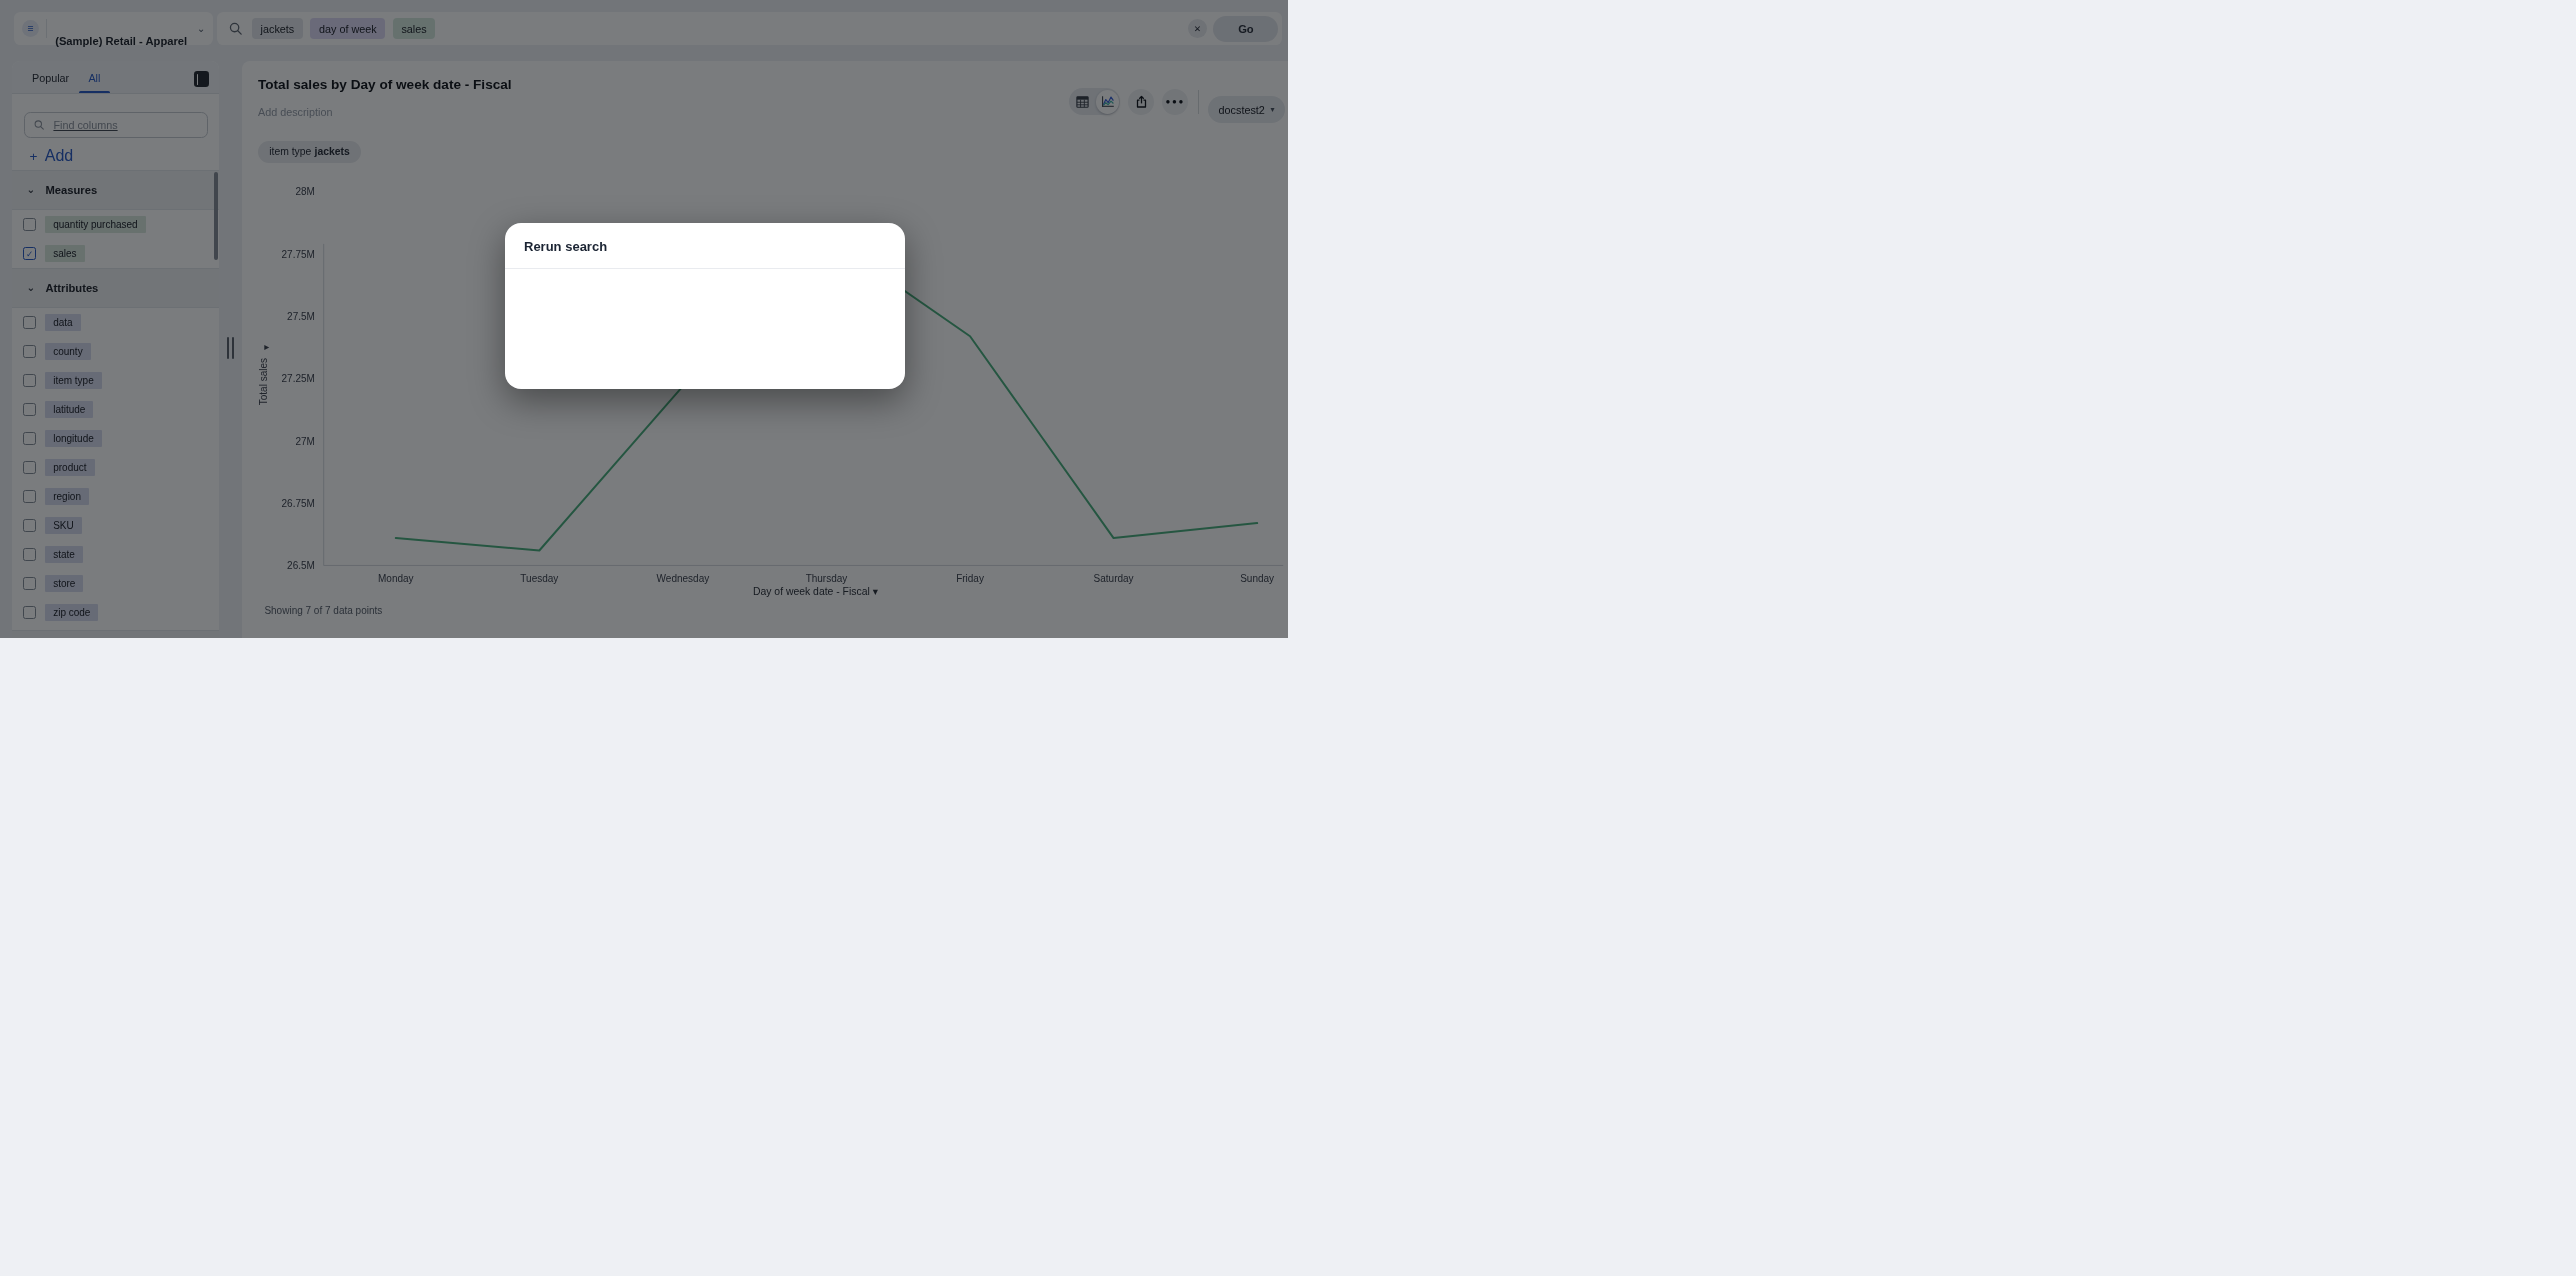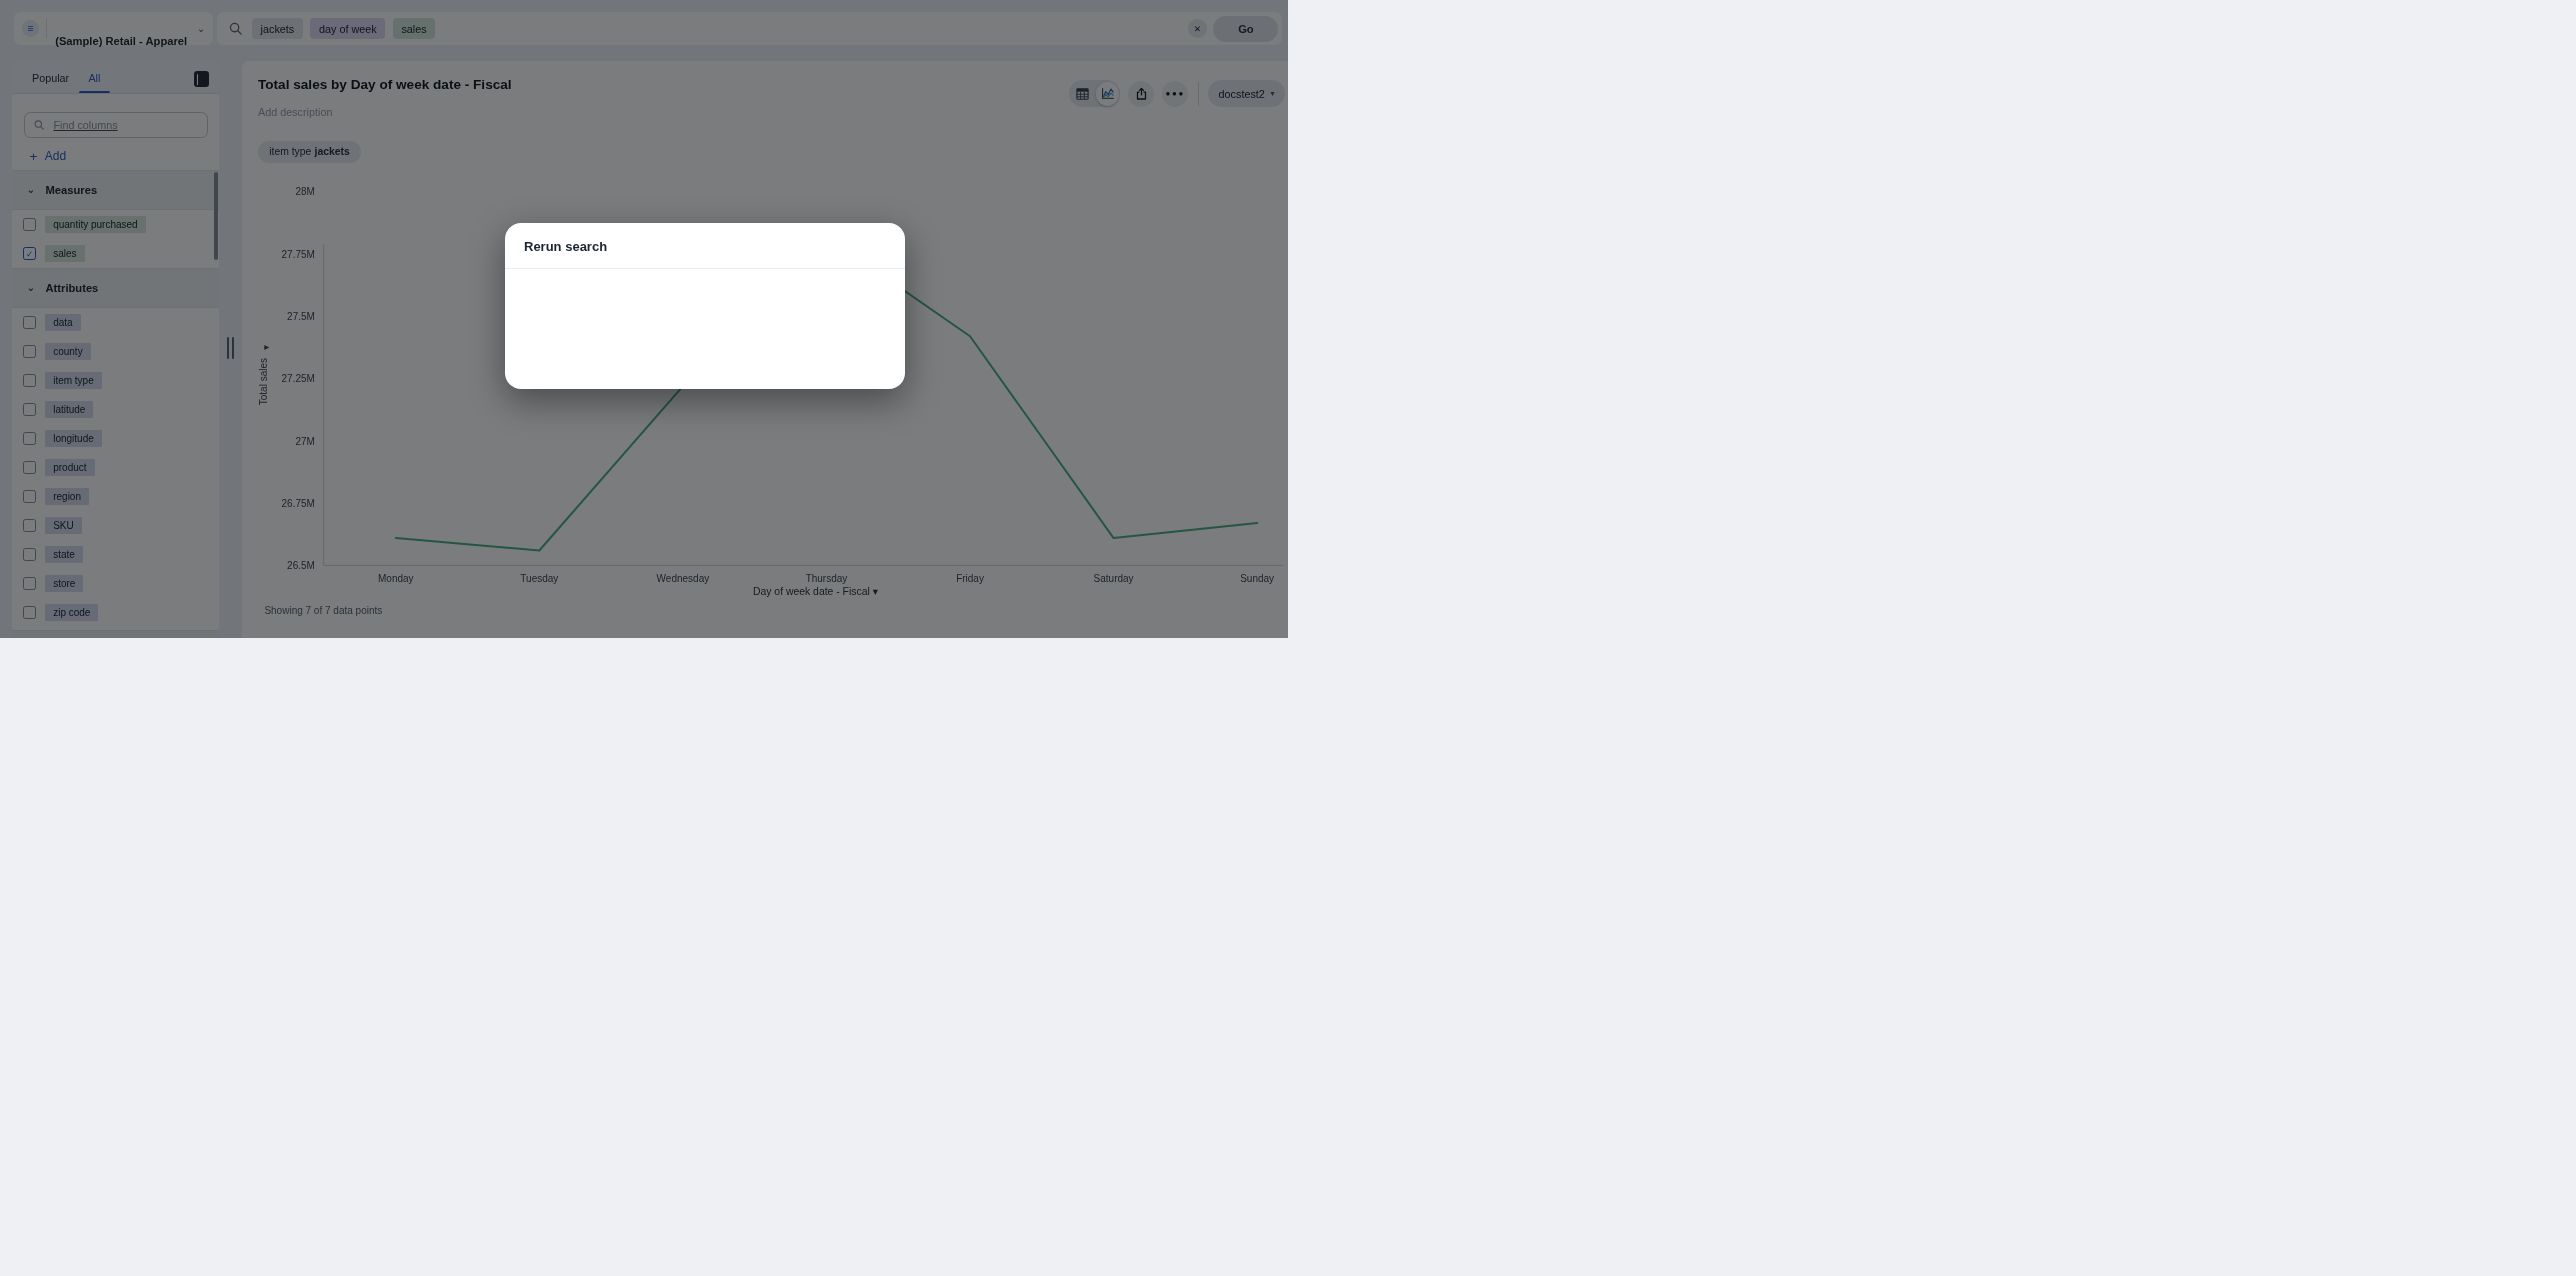--- a/index.html
+++ b/index.html
@@ -29,21 +29,21 @@
   .tab{font-size:10.8px;color:#2a2f3a;padding:0 9.6px 8.8px 9.6px;position:relative;cursor:pointer;}
   .tab.active{color:#2c5cc5;}
   .tab.active::after{content:"";position:absolute;left:0;right:0;bottom:0;height:2.4px;background:#2c5cc5;border-radius:1.6px 1.6px 0 0;}
   .panel-icon{margin-left:auto;margin-bottom:5.6px;width:15px;height:16px;background:#272c33;border-radius:3.2px;position:relative;cursor:pointer;}
   .panel-icon::after{content:"";position:absolute;left:3.2px;top:2.4px;bottom:2.4px;width:1.6px;background:#fff;border-radius:0.8px;}
   .find{margin:17.6px 11.2px 0 12px;height:26.4px;border:0.8px solid #c6cad1;border-radius:6.4px;display:flex;align-items:center;gap:7.2px;padding:0 8.8px;box-sizing:border-box;background:#fff;}
   .find input{border:none;outline:none;font-size:10.8px;color:#454b55;width:100%;background:transparent;font-family:inherit;text-decoration:underline;}
   .find input::placeholder{color:#8a919c;}
   .addrow{margin:12px 0 0 17.6px;display:flex;align-items:center;gap:7.2px;color:#2c5cc5;cursor:pointer;height:13px;}
   .addrow .plus{font-size:13.6px;font-weight:400;line-height:11.2px;}
-  .addrow .addlbl{font-size:12px;}
+  .addrow .addlbl{font-size:16px;}
   #sb-list{margin-top:7.2px;}
   .sb-sec{height:40px;background:#eef0f3;border-top:0.8px solid #e2e5ea;border-bottom:0.8px solid #e2e5ea;display:flex;align-items:center;gap:10.4px;padding-left:14.4px;box-sizing:border-box;font-size:11.2px;font-weight:600;color:#22262e;cursor:pointer;}
   .sec-chev{color:#3a4049;font-size:10.4px;line-height:6.4px;}
   .sb-row{height:29px;display:flex;align-items:center;gap:8.8px;padding-left:11.2px;cursor:pointer;}
   .cb{width:11.2px;height:11.2px;border:1.2px solid #878e99;border-radius:2.4px;background:#fff;flex:0 0 auto;display:flex;align-items:center;justify-content:center;font-size:8.8px;font-weight:700;color:transparent;}
   .cb.checked{border-color:#2c5cc5;color:#2c5cc5;}
   .colchip{padding:3.2px 8px;border-radius:1px;font-size:10px;color:#22262e;}
   .colchip.measure{background:#d9e7de;}
   .colchip.attribute{background:#d7daee;}
   .sb-bottom{position:absolute;left:0;right:0;bottom:0;height:7.2px;background:#eef0f3;border-top:0.8px solid #e2e5ea;}
@@ -59,21 +59,21 @@
   .desc{position:absolute;left:16px;top:45px;font-size:10.8px;color:#959ca8;cursor:text;}
   .chip{position:absolute;left:16px;top:80px;height:21.6px;border-radius:11.2px;background:#e7e9ed;display:flex;align-items:center;padding:0 11.2px;font-size:10.4px;color:#2a2f3a;gap:3.2px;cursor:pointer;}
   .chip b{font-weight:700;}
   .controls{position:absolute;top:19px;right:3.2px;display:flex;align-items:center;gap:8px;}
   .seg{width:51px;height:27px;border-radius:13.6px;background:#e7eaef;display:flex;align-items:center;}
   .seg-half{width:26px;height:27px;display:flex;align-items:center;justify-content:center;cursor:pointer;}
   .seg-sel{width:24px;height:24px;margin:1.6px 0.8px;border-radius:50%;background:#fff;box-shadow:0 0.8px 2.4px rgba(20,25,35,.25);display:flex;align-items:center;justify-content:center;cursor:pointer;}
   .icon-btn{width:26px;height:26px;border-radius:50%;background:#eef0f3;display:flex;align-items:center;justify-content:center;cursor:pointer;}
   .dots{font-size:8px;letter-spacing:1.6px;color:#14181f;font-weight:700;}
   .vdiv{width:0.8px;height:24px;background:#d7dade;margin:0 1.6px;}
-  .viewer{height:27px;border-radius:13.6px;background:#e6e9ee;display:flex;align-items:center;gap:5.6px;padding:0 10.4px;font-size:10.8px;color:#20242c;cursor:pointer;}
+  .viewer{height:27px;border-radius:13.6px;background:#e6e9ee;display:flex;align-items:center;gap:5.6px;padding:0 10.4px;font-size:10.8px;color:#20242c;cursor:pointer;margin-top:16px;}
   .viewer .chev2{color:#4a515e;font-size:8px;}
   #chart{position:absolute;left:0;top:0;width:1046px;height:578px;}
   #chart text.tick{font-size:12.5px;fill:#3f4450;font-family:"Liberation Sans","DejaVu Sans",sans-serif;}
   #chart text.alabel{font-size:13px;fill:#2e333c;font-family:"Liberation Sans","DejaVu Sans",sans-serif;}
   .showing{position:absolute;left:22.4px;top:544px;font-size:10px;color:#5a616d;}
 
   
   .overlay{position:absolute;inset:0;background:rgba(4,7,12,0.53);z-index:5;}
   .modal{position:absolute;left:505px;top:223px;width:400px;height:166px;background:#fff;border-radius:16px;z-index:6;box-shadow:0 11.2px 35px rgba(0,0,0,.4);box-sizing:border-box;}
   .m-head{height:46px;box-sizing:border-box;padding:16px 19px 0;font-size:13px;font-weight:700;color:#1b2433;border-bottom:0.8px solid #e9ebef;}

